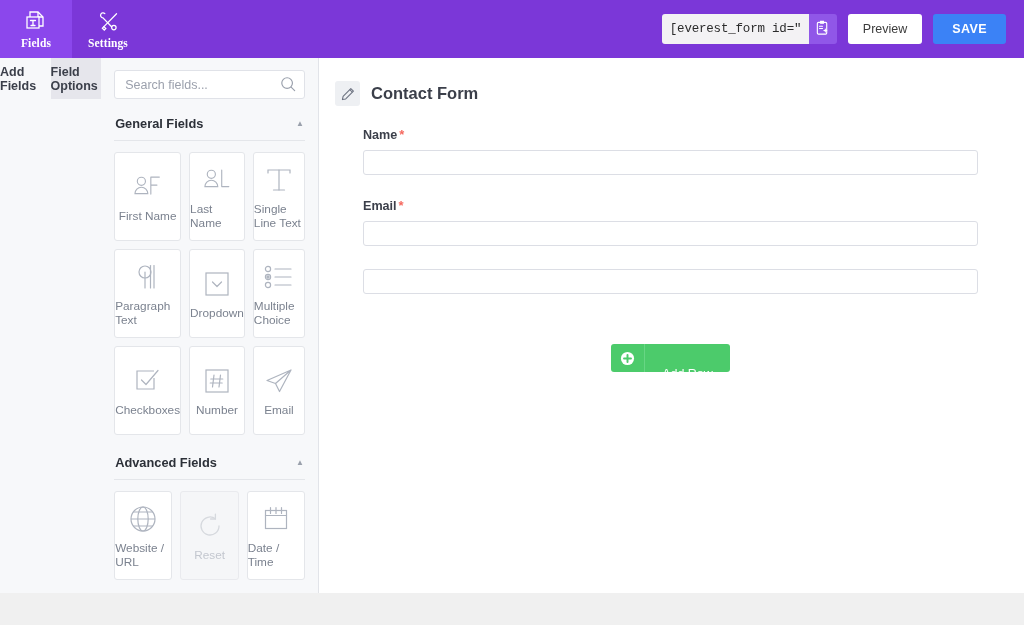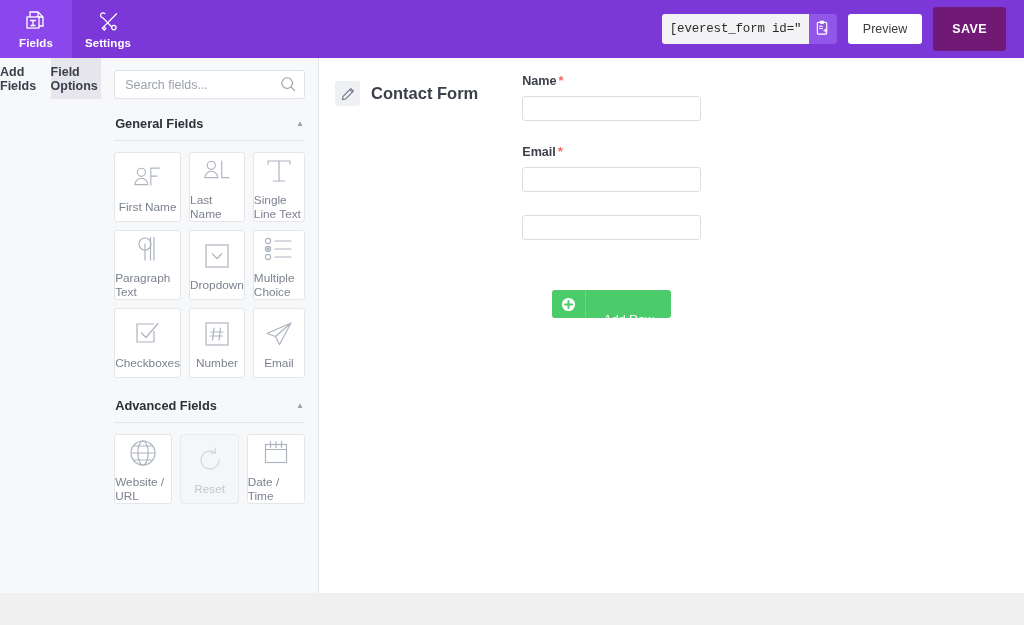--- a/index.html
+++ b/index.html
@@ -37,20 +37,21 @@
     gap: 3px;
     cursor: pointer;
     color: #ffffff;
   }
   .nav-tab.active { background: #8b47ec; }
   .nav-tab .nt-label {
     font-size: 11.5px;
     font-weight: bold;
     letter-spacing: 0.1px;
     color: #ffffff;
+    font-family: Liberation Serif, serif;
   }
   .nav-tab .nt-icon { height: 24px; display: flex; align-items: center; }
 
   .topbar-spacer { flex: 1; }
 
   .topbar-right {
     display: flex;
     align-items: center;
     gap: 11px;
     padding-right: 18px;
@@ -89,23 +90,23 @@
     padding: 0 15px;
     background: #ffffff;
     border: none;
     border-radius: 3px;
     font-size: 12.5px;
     color: #3c3c3c;
     font-family: "Liberation Sans", sans-serif;
     cursor: pointer;
   }
   .btn-save {
-    height: 44px;
+    height: 30px;
     padding: 0 19px;
-    background: #701a75;
+    background: #3b82f6;
     border: none;
     border-radius: 3px;
     font-size: 12.5px;
     font-weight: bold;
     color: #ffffff;
     letter-spacing: 0.4px;
     font-family: "Liberation Sans", sans-serif;
     cursor: pointer;
   }
 
@@ -185,21 +186,21 @@
     background: #e4e6ea;
     margin-bottom: 11px;
   }
 
   .field-grid {
     display: grid;
     grid-template-columns: repeat(3, 1fr);
     gap: 8px;
   }
   .field-card {
-    height: 70px;
+    height: 89px;
     background: #ffffff;
     border: 1px solid #e4e6ea;
     border-radius: 3px;
     display: flex;
     flex-direction: column;
     align-items: center;
     justify-content: center;
     gap: 5px;
     cursor: grab;
   }
@@ -215,21 +216,21 @@
   }
   .field-card.disabled .fc-label { color: #c3c7cf; }
 
   .adv-head { margin-top: 16px; }
 
   
   .main {
     flex: 1;
     background: #ffffff;
     display: flex;
-    flex-direction: row;
+    flex-direction: column;
     overflow: hidden;
   }
 
   .form-header {
     display: flex;
     align-items: center;
     gap: 11px;
     padding: 17px 0 0 16px;
     height: 54px;
   }

